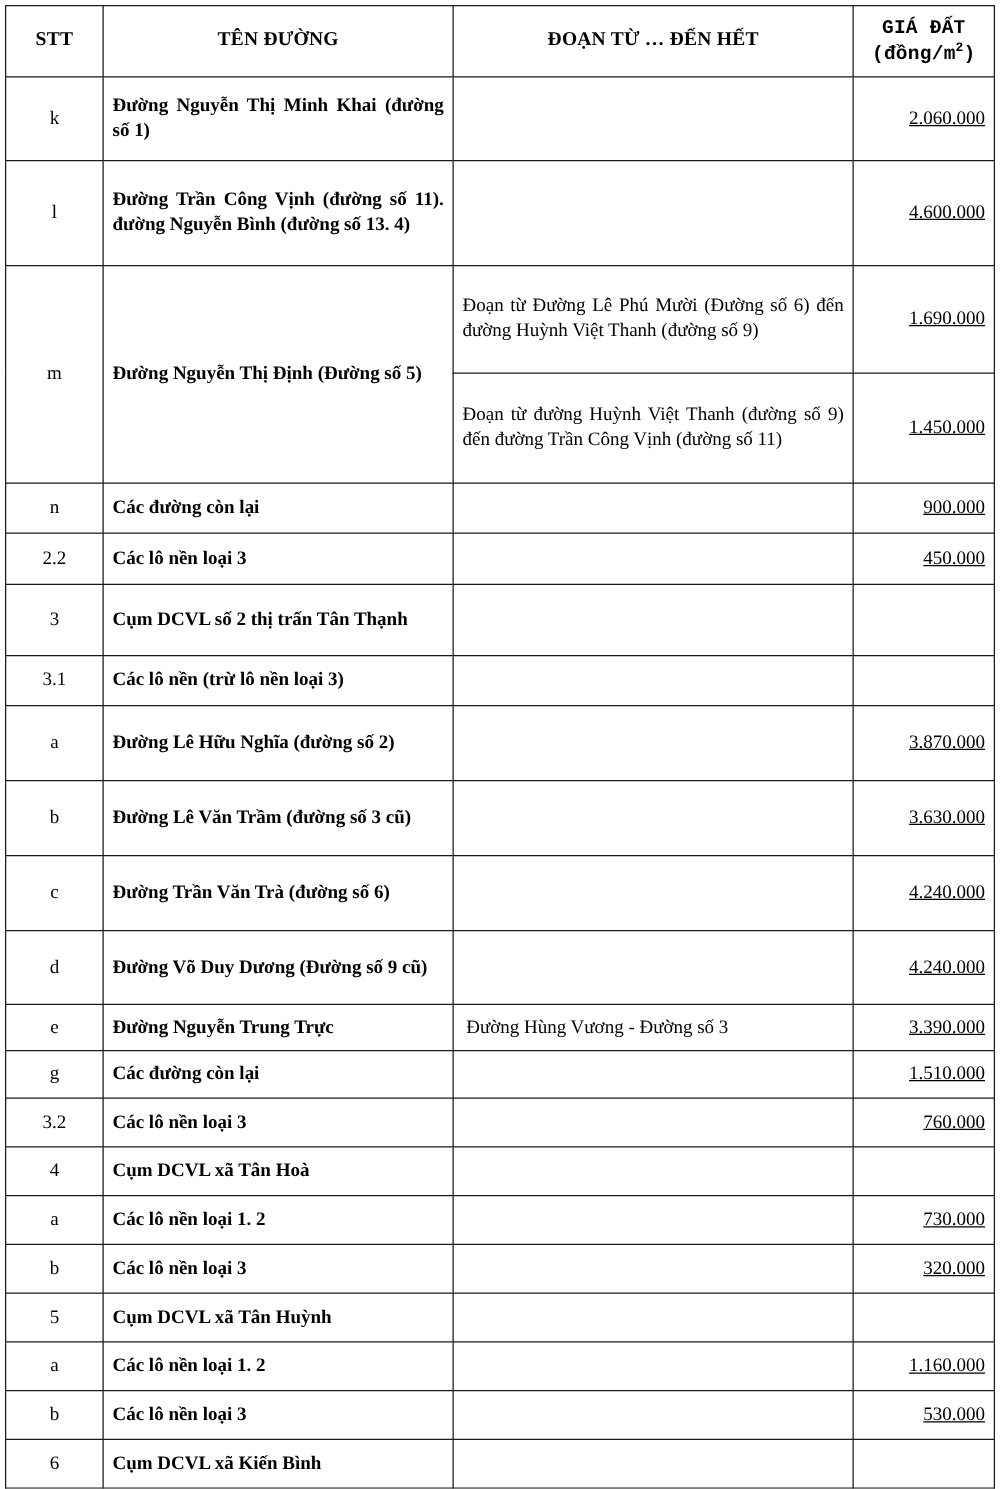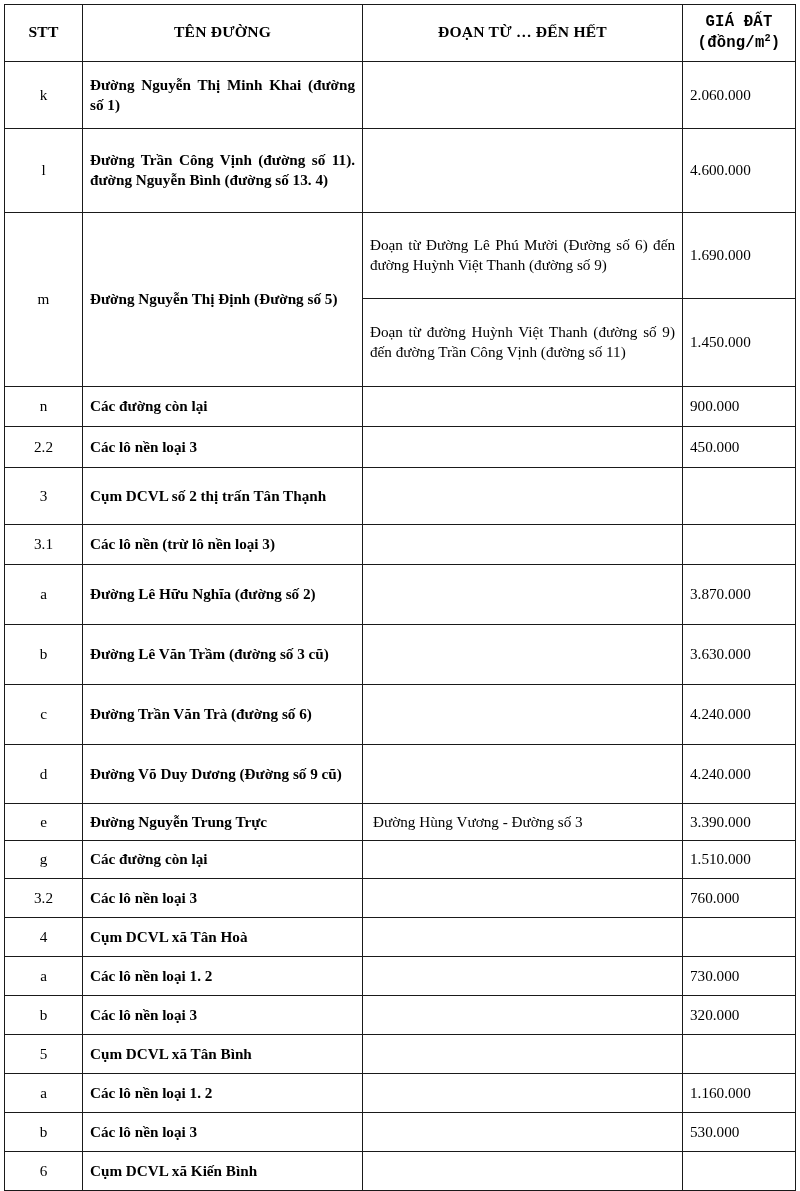--- a/index.html
+++ b/index.html
@@ -77,22 +77,23 @@
   }
   td.seg {
     text-align: justify;
     text-align-last: left;
   }
   td.seg.center {
     text-align: right;
     padding-left: 10px;
   }
   td.price {
-    text-align: left;
+    text-align: right;
     white-space: nowrap;
+    text-decoration: underline;
   }
   td.empty { }
 
   
   tr.h-k   td { height: 67px; }
   tr.h-l   td { height: 84px; }
   tr.h-m1  td { height: 86px; }
   tr.h-m2  td { height: 88px; }
   tr.h-n   td { height: 40px; }
   tr.h-22  td { height: 41px; }
@@ -261,21 +262,21 @@
 
       <tr class="h-b2">
         <td class="stt">b</td>
         <td class="name single">Các lô nền loại 3</td>
         <td class="seg empty"></td>
         <td class="price">320.000</td>
       </tr>
 
       <tr class="h-5">
         <td class="stt">5</td>
-        <td class="name single">Cụm DCVL xã Tân Bình</td>
+        <td class="name single">Cụm DCVL xã Tân Huỳnh</td>
         <td class="seg empty"></td>
         <td class="price empty"></td>
       </tr>
 
       <tr class="h-a3">
         <td class="stt">a</td>
         <td class="name single">Các lô nền loại 1. 2</td>
         <td class="seg empty"></td>
         <td class="price">1.160.000</td>
       </tr>

